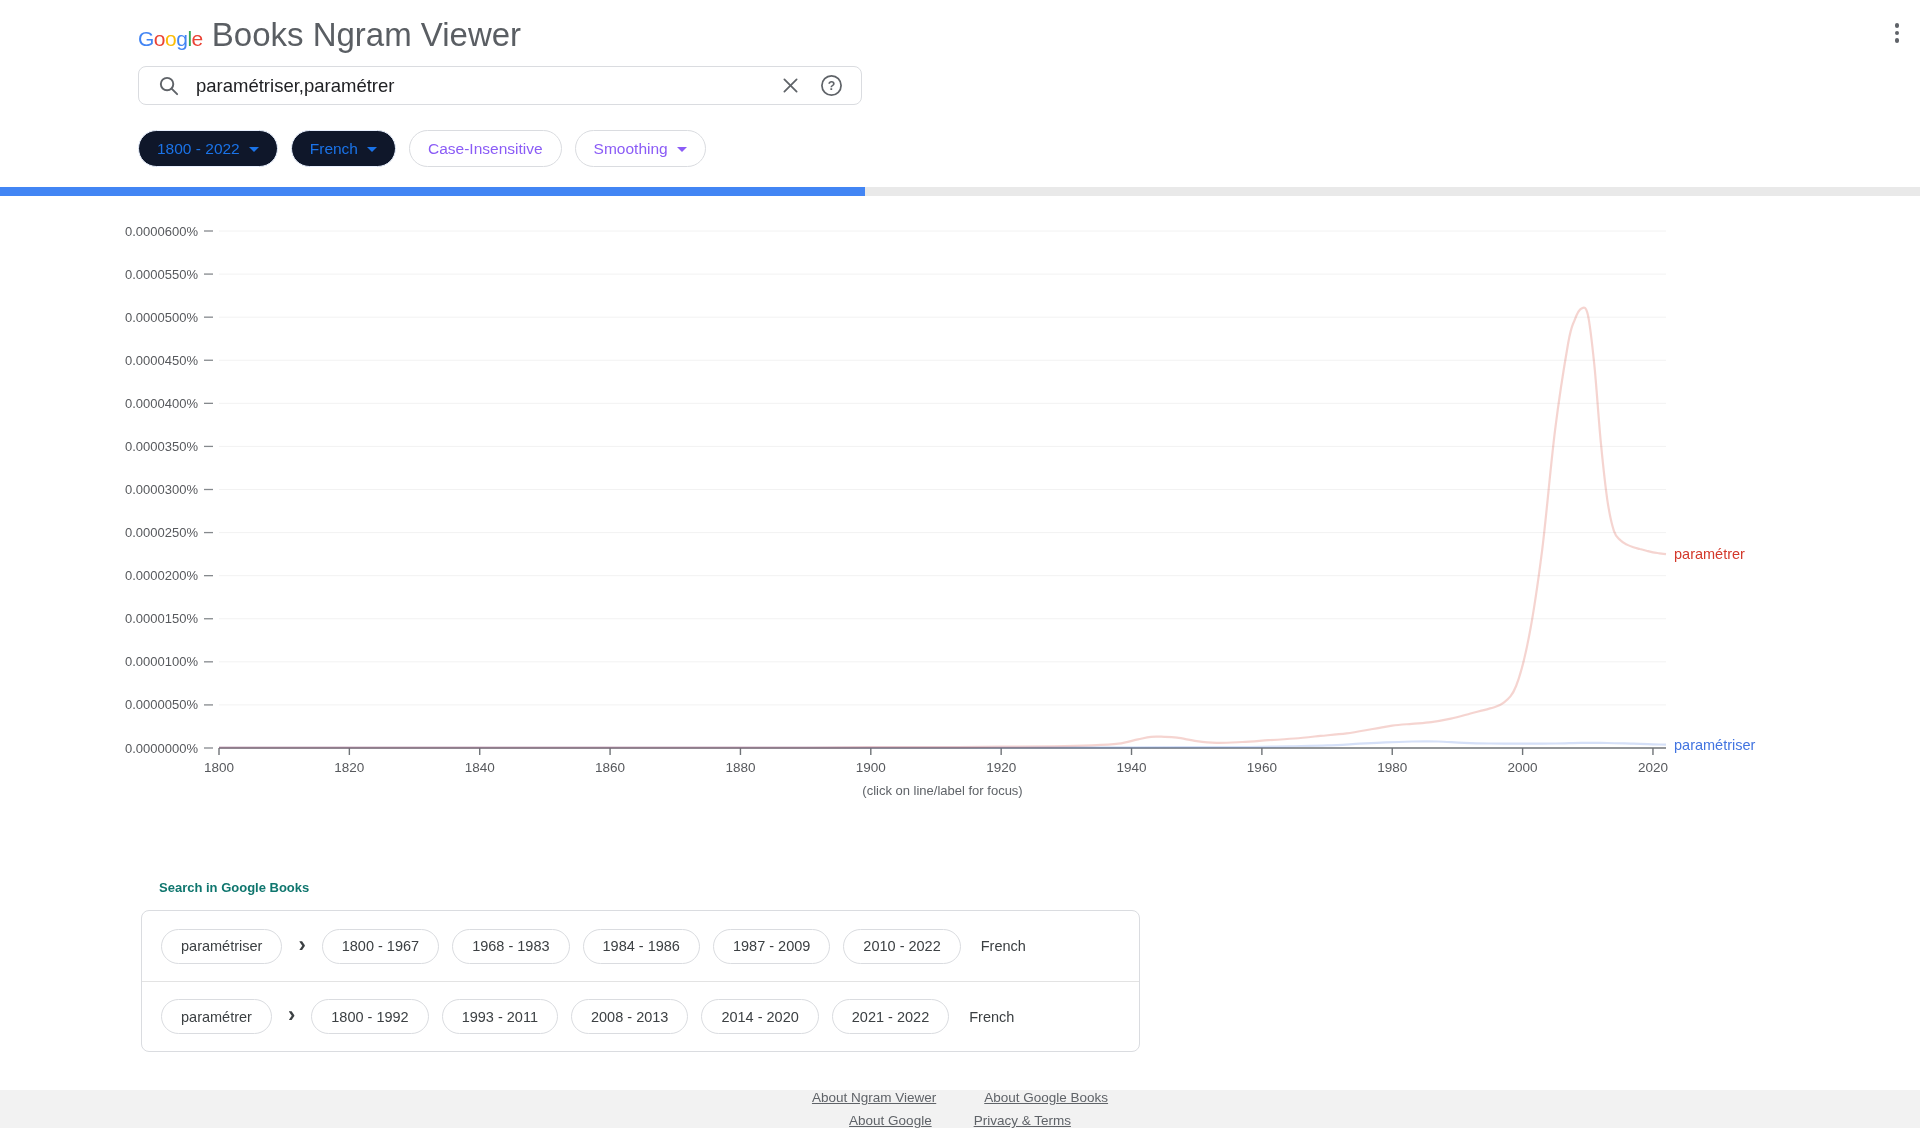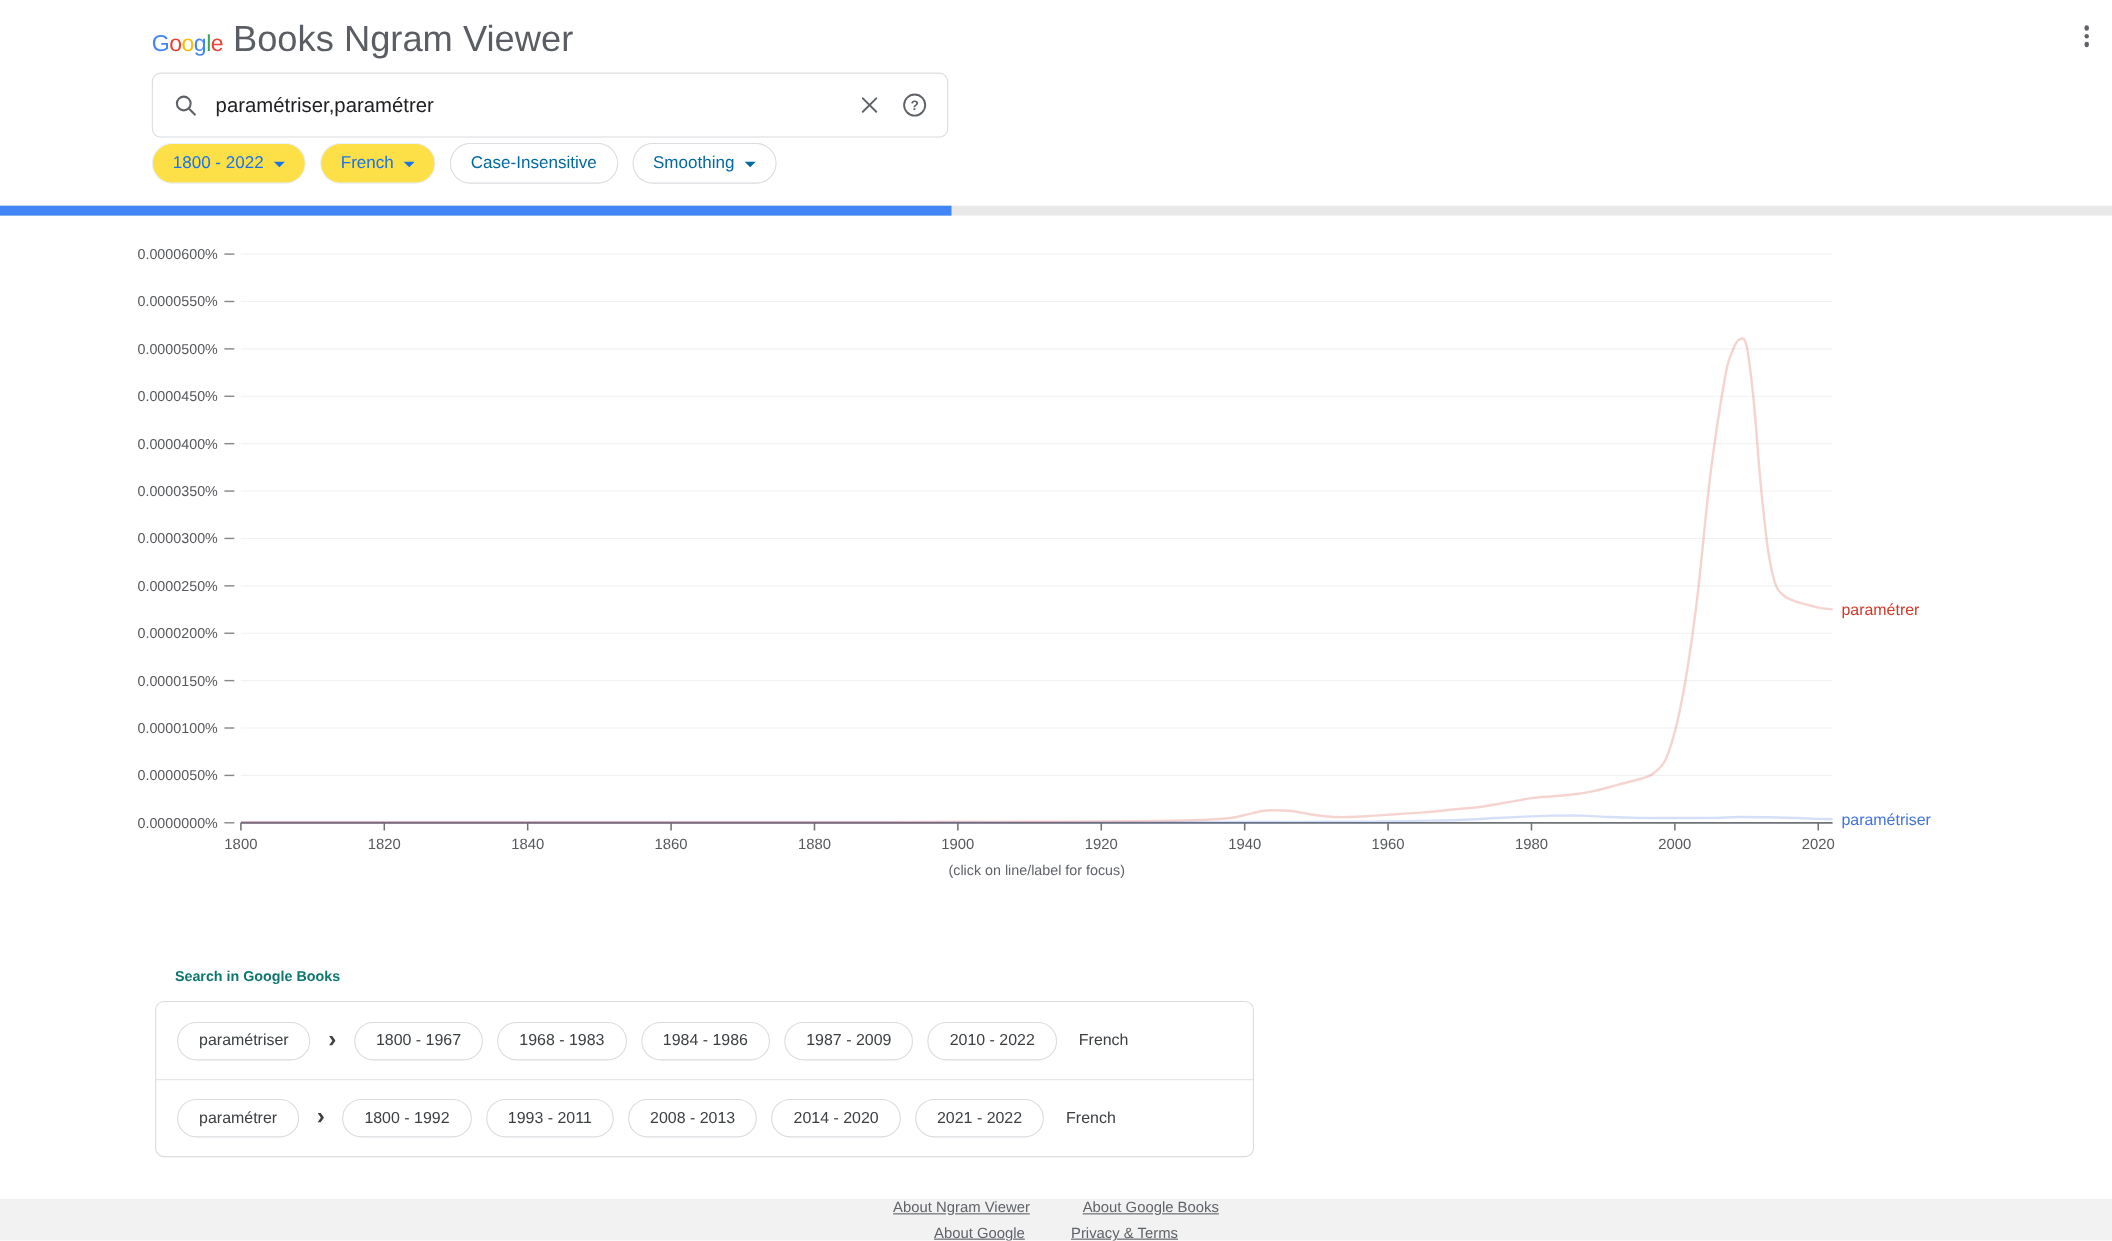--- a/index.html
+++ b/index.html
@@ -8,31 +8,31 @@
   .page { position:relative; width:1920px; height:1128px; background:#fff; overflow:hidden; }
 
   
   .logo { position:absolute; left:138px; top:16px; display:flex; align-items:baseline; gap:9px; cursor:pointer; }
   .logo .gword { font-size:21px; letter-spacing:-0.5px; font-weight:500; }
   .logo .product { font-size:33px; color:#5a5e63; font-weight:400; letter-spacing:0; }
   .kebab { position:absolute; left:1884px; top:20px; width:26px; height:26px; border:none; background:transparent; display:flex; flex-direction:column; align-items:center; justify-content:center; gap:3px; cursor:pointer; }
   .kebab .dot { width:4.5px; height:4.5px; border-radius:50%; background:#5f6368; }
 
   
-  .searchbox { position:absolute; left:138px; top:66px; width:724px; height:59px; border:1px solid #dadce0; border-radius:8px; display:flex; align-items:center; padding:0 18px; background:#fff; }
+  .searchbox { position:absolute; left:138px; top:66px; width:724px; height:39px; border:1px solid #dadce0; border-radius:8px; display:flex; align-items:center; padding:0 18px; background:#fff; }
   .searchbox svg { flex:0 0 auto; }
   .searchbox input { flex:1 1 auto; border:none; outline:none; font-family:inherit; font-size:18.5px; color:#202124; margin-left:16px; background:transparent; }
   .icon-btn { border:none; background:transparent; padding:0; display:flex; align-items:center; justify-content:center; cursor:pointer; }
   .clear-btn { margin-right:19px; }
 
   
   .chips { position:absolute; left:138px; top:130px; display:flex; gap:13px; }
   .chip { height:37px; border-radius:19px; display:inline-flex; align-items:center; padding:0 18px; font-size:15.5px; font-family:inherit; cursor:pointer; white-space:nowrap; }
-  .chip.active { background:#fde047; border:1px solid #e8f0fe; color:#1a73e8; font-weight:500;justify-content:center; }
-  .chip.outline { background:#fff; border:1px solid #dadce0; color:#0369a1; font-weight:400; }
+  .chip.active { background:#0f172a; border:1px solid #e8f0fe; color:#1a73e8; font-weight:500;justify-content:center; }
+  .chip.outline { background:#fff; border:1px solid #dadce0; color:#8b5cf6; font-weight:400; }
   .chip .arrow { width:0; height:0; border-left:5px solid transparent; border-right:5px solid transparent; border-top:5.5px solid currentColor; margin-left:9px; transform:translateY(1px); }
 
   
   .progress { position:absolute; left:0; top:187px; width:1920px; height:9px; }
   .progress .track { position:absolute; inset:0; }
   .progress .fill { position:absolute; left:0; top:0; bottom:0; }
 
   
   #chart { position:absolute; left:0; top:0; width:1920px; height:820px; pointer-events:none; }
 

